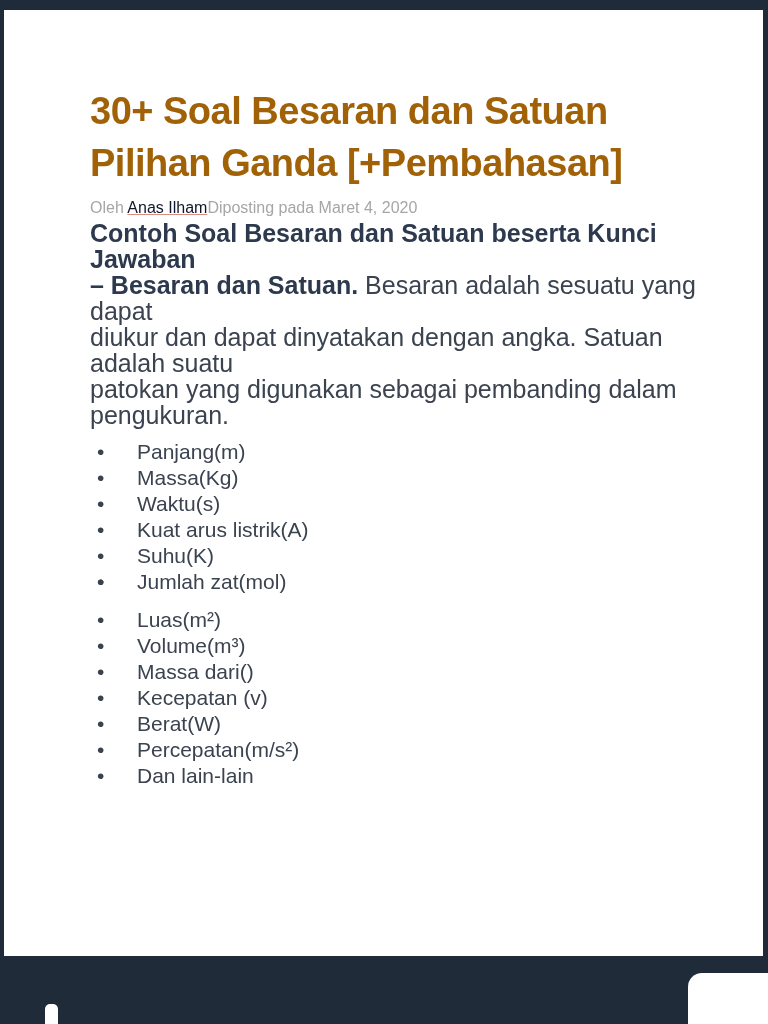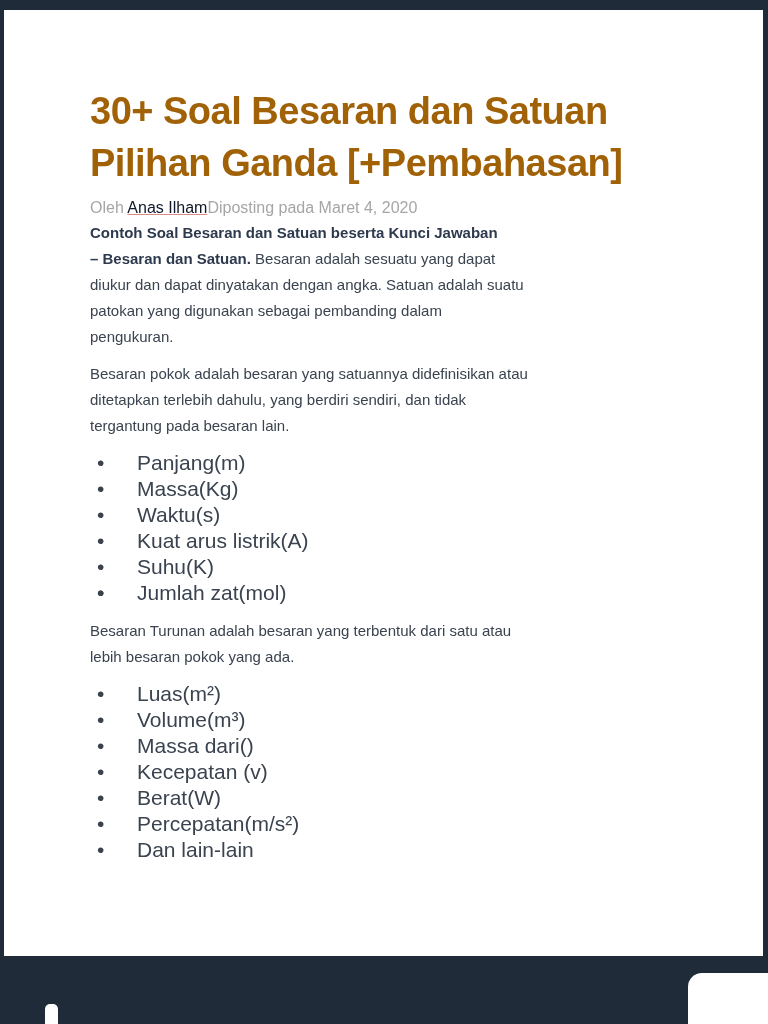--- a/index.html
+++ b/index.html
@@ -21,21 +21,21 @@
   h1.title {
     font-size: 38px; line-height: 52px; font-weight: bold;
     color: #a16207; letter-spacing: -0.5px;
     white-space: pre-line; margin: 0 0 9px 0;
   }
 
   .byline { font-size: 16px; line-height: 20px; color: #a6a6a6; margin: 0 0 2px 0; }
   .byline a.author { color: #0f172a; text-decoration: underline; text-decoration-color: #d98c84; }
 
   p.body-par {
-    font-size: 15px; line-height: 26px; color: #3a434f;
+    font-size: 25px; line-height: 26px; color: #3a434f;
     white-space: pre-line; margin: 0 0 11px 0;
   }
   p.body-par .bold-lead { font-weight: bold; color: #2d3a4e; }
 
   ul.bullets { list-style: none; margin: 3px 0 12px 0; }
   ul.bullets.second { margin-top: 8px; }
   ul.bullets li {
     position: relative; padding-left: 47px;
     font-size: 21px; line-height: 26px; color: #3a434f;
   }
@@ -60,36 +60,31 @@
 Pilihan Ganda [+Pembahasan]</h1>
 
   <div class="byline"><span>Oleh </span><a href="#" class="author">Anas Ilham</a><span>Diposting pada Maret 4, 2020</span></div>
 
   <p class="body-par"><span class="bold-lead">Contoh Soal Besaran dan Satuan beserta Kunci Jawaban
 – Besaran dan Satuan.</span><span> Besaran adalah sesuatu yang dapat
 diukur dan dapat dinyatakan dengan angka. Satuan adalah suatu
 patokan yang digunakan sebagai pembanding dalam
 pengukuran.</span></p>
 
-  <p class="body-par">Besaran pokok adalah besaran yang satuannya didefinisikan atau
-ditetapkan terlebih dahulu, yang berdiri sendiri, dan tidak
-tergantung pada besaran lain.</p>
 
   <ul class="bullets">
     <li><span class="dot">•</span><span>Panjang(m)</span></li>
     <li><span class="dot">•</span><span>Massa(Kg)</span></li>
     <li><span class="dot">•</span><span>Waktu(s)</span></li>
     <li><span class="dot">•</span><span>Kuat arus listrik(A)</span></li>
     <li><span class="dot">•</span><span>Suhu(K)</span></li>
     <li><span class="dot">•</span></li>
     <li><span class="dot">•</span><span>Jumlah zat(mol)</span></li>
   </ul>
 
-  <p class="body-par">Besaran Turunan adalah besaran yang terbentuk dari satu atau
-lebih besaran pokok yang ada.</p>
 
   <ul class="bullets second">
     <li><span class="dot">•</span><span>Luas(m²)</span></li>
     <li><span class="dot">•</span><span>Volume(m³)</span></li>
     <li><span class="dot">•</span><span>Massa dari()</span></li>
     <li><span class="dot">•</span><span>Kecepatan (v)</span></li>
     <li><span class="dot">•</span><span>Berat(W)</span></li>
     <li><span class="dot">•</span><span>Percepatan(m/s²)</span></li>
     <li><span class="dot">•</span><span>Dan lain-lain</span></li>
   </ul>

